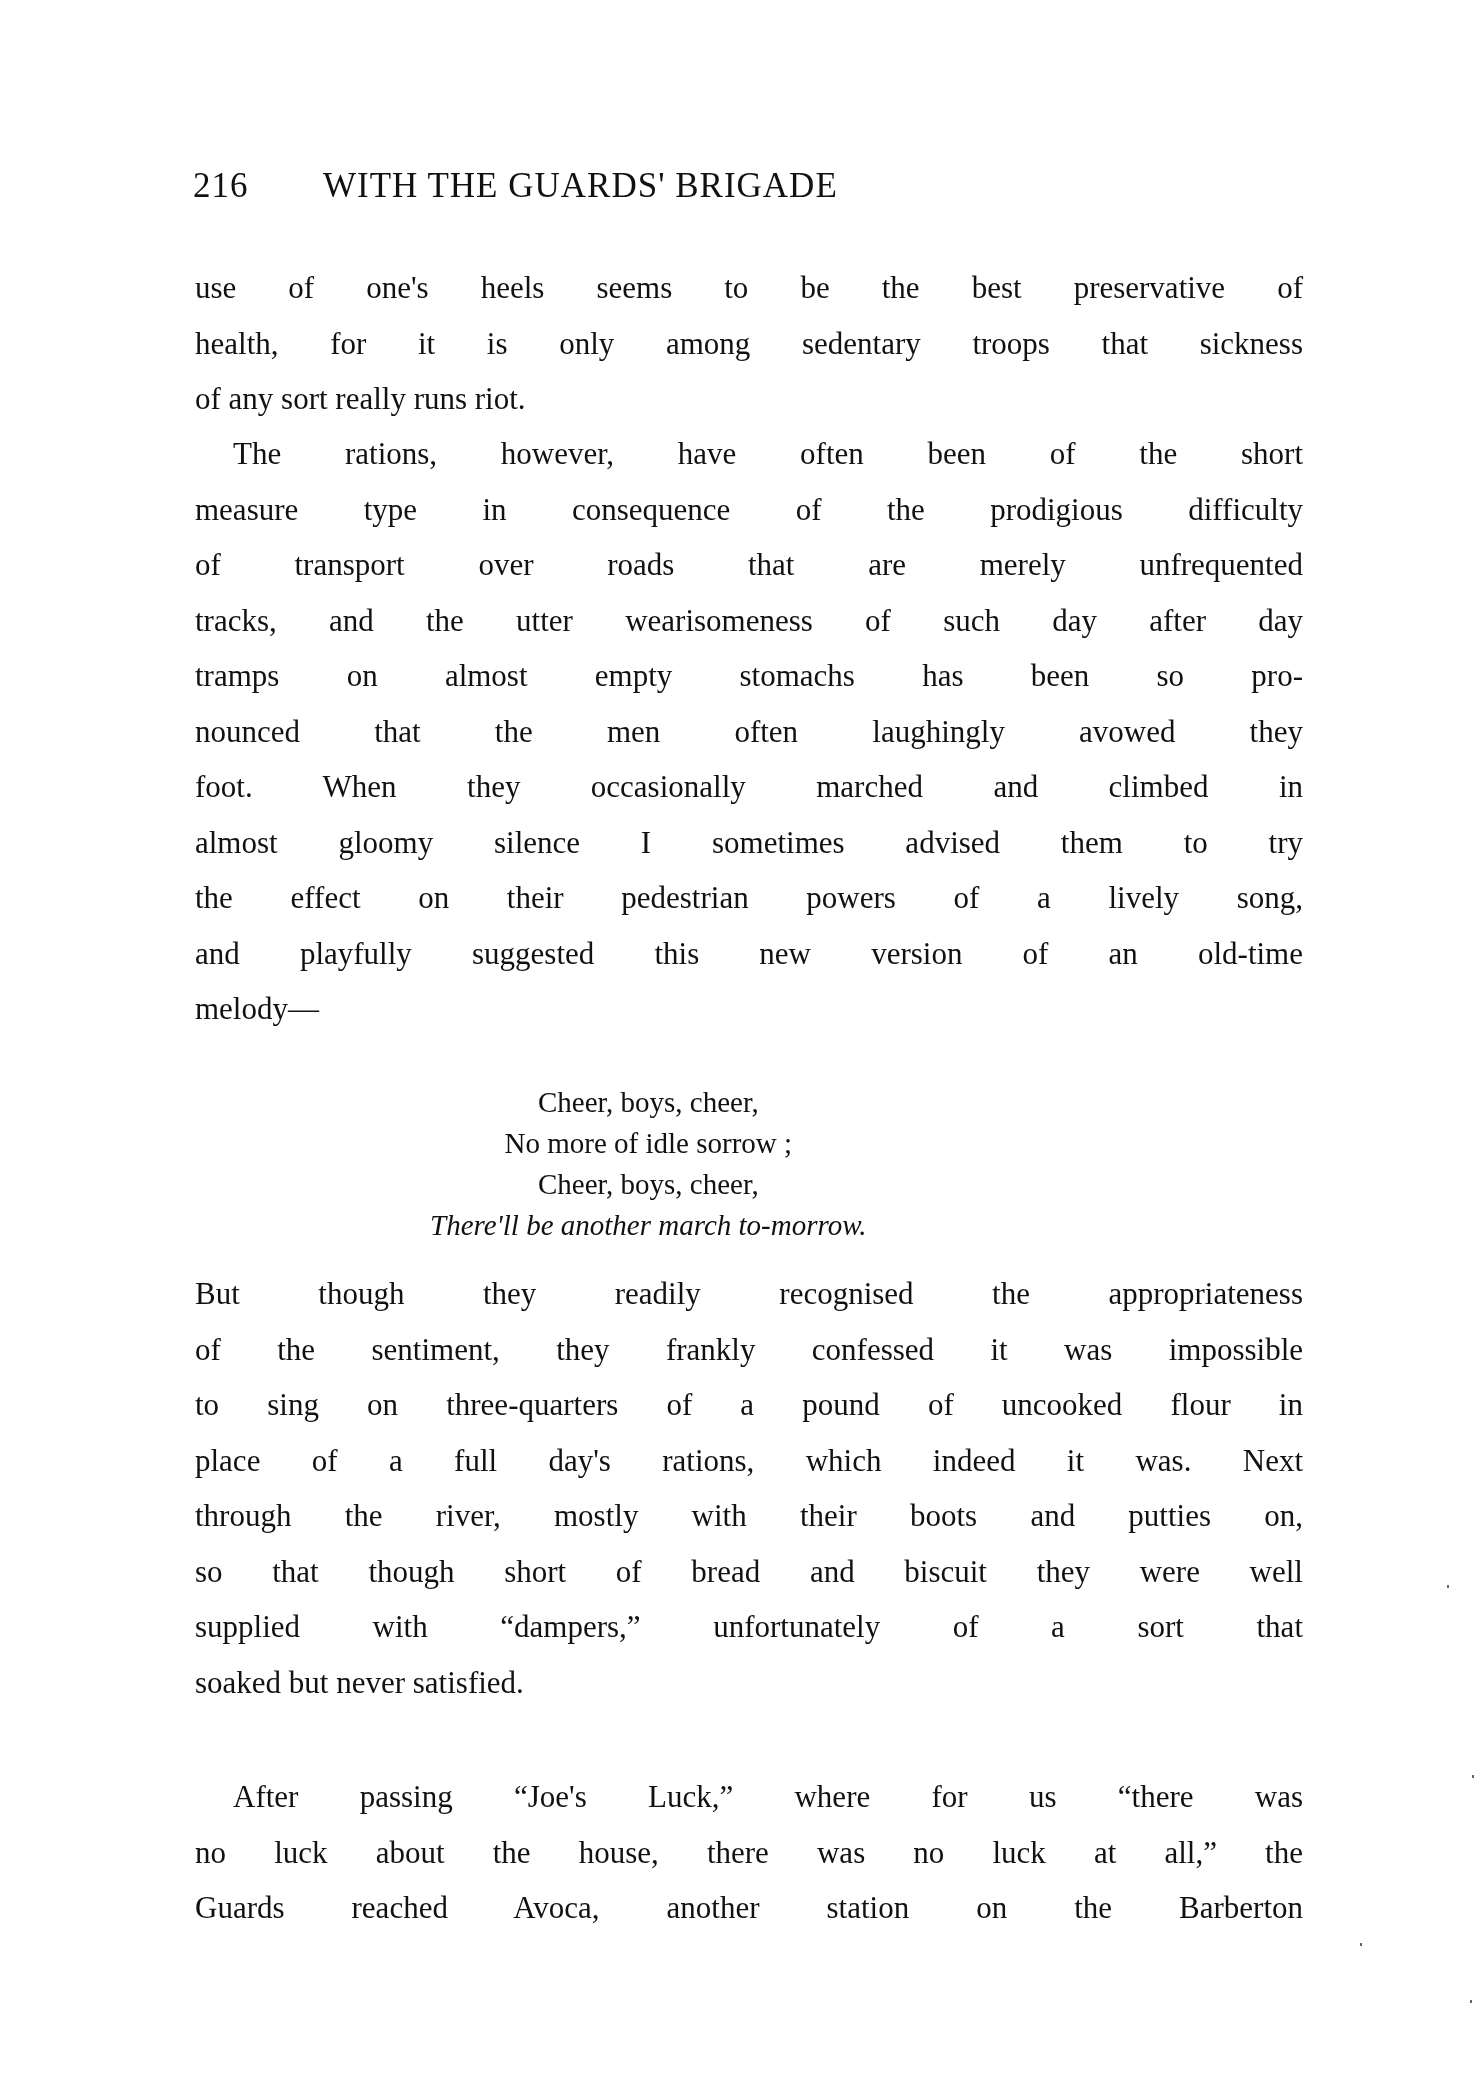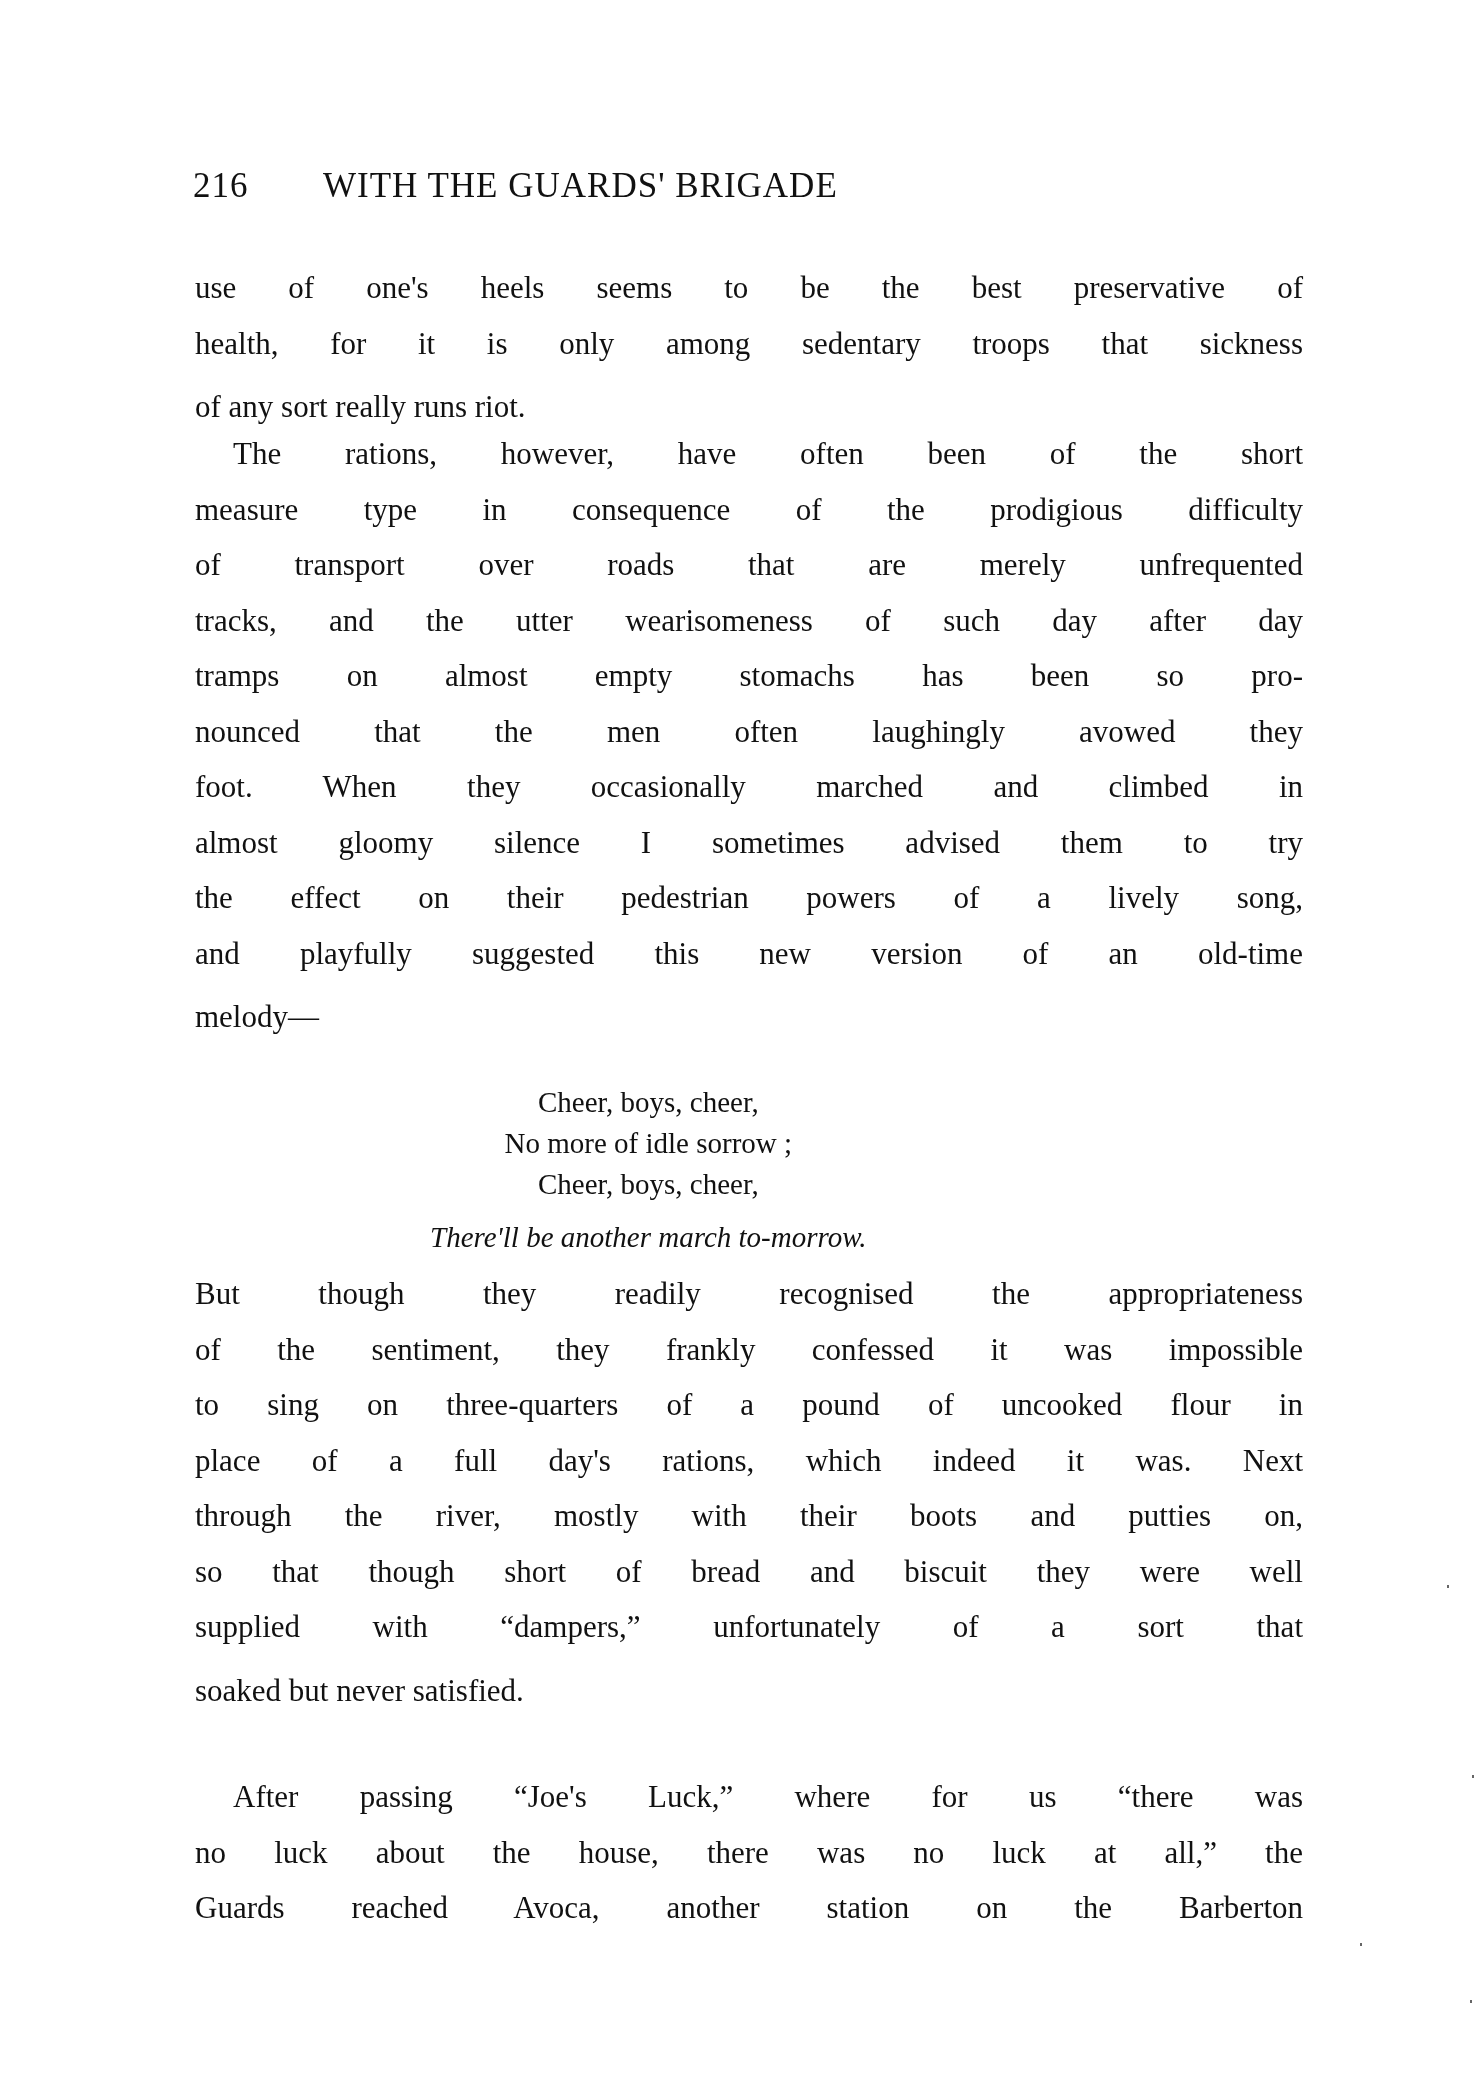--- a/index.html
+++ b/index.html
@@ -4,26 +4,26 @@
 <style>
   html, body { margin:0; padding:0; background:#ffffff; }
   body { width:1477px; height:2099px; position:relative; overflow:hidden; color:#111; }
   .page { position:absolute; left:0; top:0; width:1477px; height:2099px; }
   .running-head { position:absolute; left:193px; top:166px; width:1110px; height:60px;
     font-family:"Liberation Serif", serif; font-size:35px; letter-spacing:1px; white-space:nowrap; }
   .running-head .pno { display:inline-block; width:130px; }
   .block { position:absolute; left:195px; width:1108px; font-family:"Liberation Serif", serif;
     font-size:31px; line-height:55.5px; }
   .line { display:block; height:55.5px; text-align:justify; text-align-last:justify; white-space:nowrap; }
-  .line.last { text-align-last:left;margin-top:8px; }
+  .line.last { text-align-last:left; }
   .line.indent { padding-left:38px; }
   .verse { position:absolute; left:430px; top:1082px; font-family:"Liberation Serif", serif;
     font-size:29px; line-height:41px;text-align:center; }
   .verse .vl { display:block; height:41px; white-space:nowrap; }
-  .verse .vl.italic { font-style:italic;margin-top:12px; }
+  .verse .vl.italic { font-style:italic; }
   .speck { position:absolute; width:2px; height:3px; background:#666; }
 </style>
 </head>
 <body>
 
 <div class="page">
 
   <div class="running-head">
     <span class="pno">216</span><span>WITH THE GUARDS' BRIGADE</span>
   </div>

